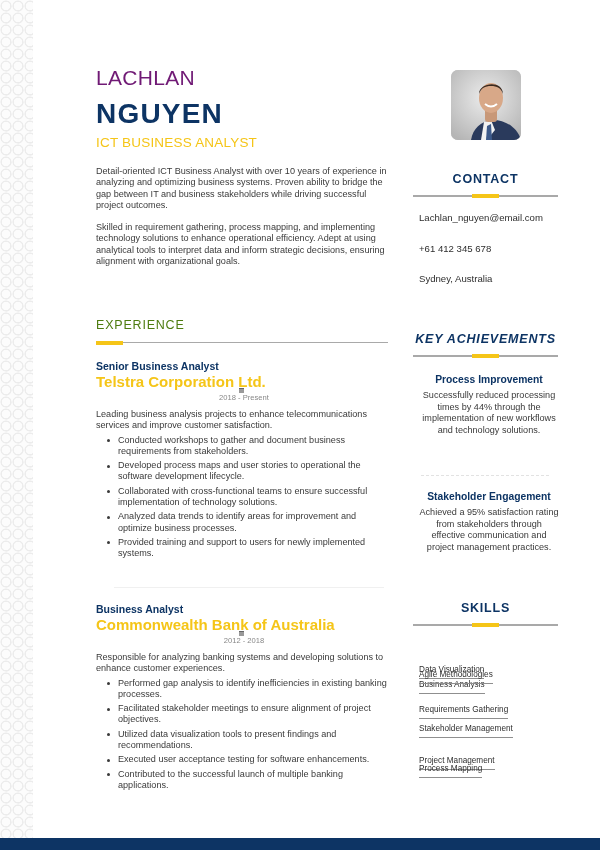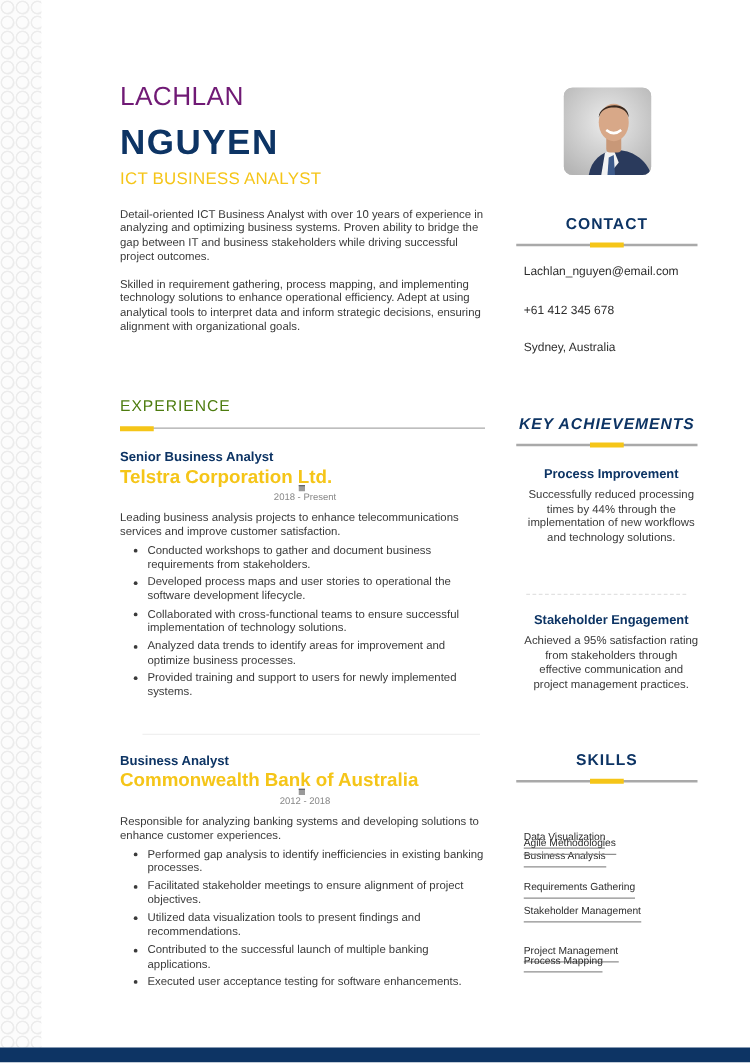--- a/index.html
+++ b/index.html
@@ -133,22 +133,22 @@
   <div class="company">Commonwealth Bank of Australia</div>
   <div class="dates">
     <span class="cal"></span>
     <span>2012 - 2018</span>
   </div>
   <div class="desc">Responsible for analyzing banking systems and developing solutions to enhance customer experiences.</div>
   <ul>
     <li>Performed gap analysis to identify inefficiencies in existing banking processes.</li>
     <li>Facilitated stakeholder meetings to ensure alignment of project objectives.</li>
     <li>Utilized data visualization tools to present findings and recommendations.</li>
+    <li>Executed user acceptance testing for software enhancements.</li>
     <li>Contributed to the successful launch of multiple banking applications.</li>
-    <li>Executed user acceptance testing for software enhancements.</li>
   </ul>
 </div>
 
 <div class="side-head" style="top:332px;font-style:italic;">
   <div class="t">KEY ACHIEVEMENTS</div>
   <div class="rule">
       <div class="acc"></div>
     </div>
 </div>
 

